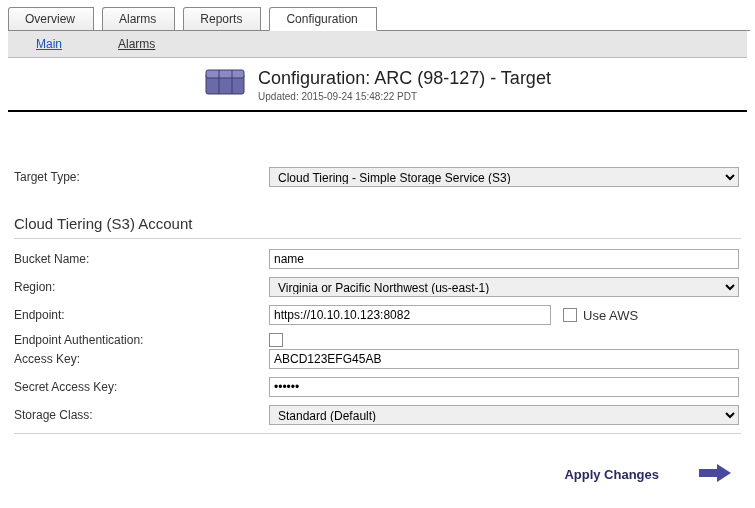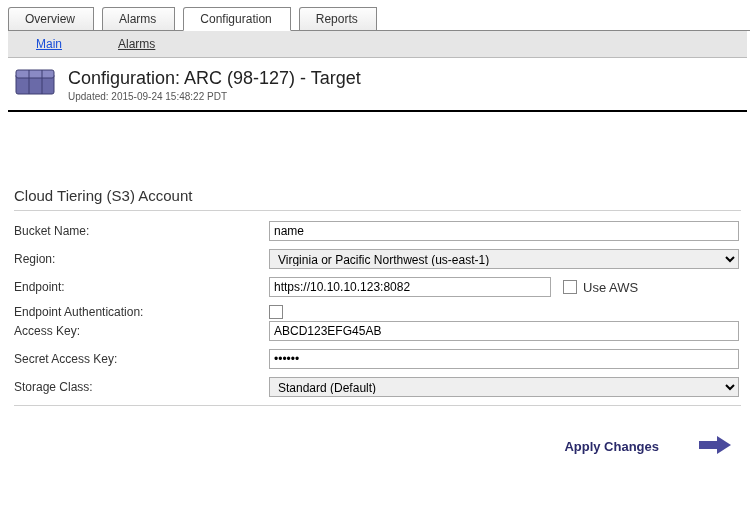--- a/index.html
+++ b/index.html
@@ -63,20 +63,21 @@
   }
   .subtab.active { color: #1a4fd8; }
 
   
   .header {
     display: flex;
     align-items: flex-start;
     padding: 10px 6px 8px 6px;
     border-bottom: 2px solid #000;
     margin: 0 3px;
+    justify-content: center;
   }
   .header .icon { margin-right: 12px; }
   .header h1 {
     margin: 0;
     font-size: 18px;
     font-weight: normal;
     color: #222;
   }
   .header .updated {
     font-size: 10px;
@@ -143,22 +144,22 @@
     cursor: pointer;
   }
   .apply-arrow { cursor: pointer; }
 </style>
 </head>
 <body>
 
 <div class="tabs">
   <div class="tab">Overview</div>
   <div class="tab">Alarms</div>
+  <div class="tab">Reports</div>
   <div class="tab active">Configuration</div>
-  <div class="tab">Reports</div>
 </div>
 
 <div class="subtabs">
   <div class="subtab active">Main</div>
   <div class="subtab">Alarms</div>
 </div>
 
 <div class="header">
   <span class="icon">
     <svg width="42" height="30" viewBox="0 0 42 30">
@@ -169,20 +170,28 @@
     </svg>
   </span>
   <div>
     <h1>Configuration: ARC (98-127) - Target</h1>
     <div class="updated">Updated: 2015-09-24 15:48:22 PDT</div>
   </div>
 </div>
 
 <div class="form-area">
 
+  <div class="row">
+    <div class="label-col">Target Type:</div>
+    <div class="field-col">
+      <select>
+        <option>Cloud Tiering - Simple Storage Service (S3)</option>
+      </select>
+    </div>
+  </div>
 
   <div class="section-head">Cloud Tiering (S3) Account</div>
 
   <div class="row">
     <div class="label-col">Bucket Name:</div>
     <div class="field-col">
       <input type="text" class="wide" value="name" style="">
     </div>
   </div>
 

